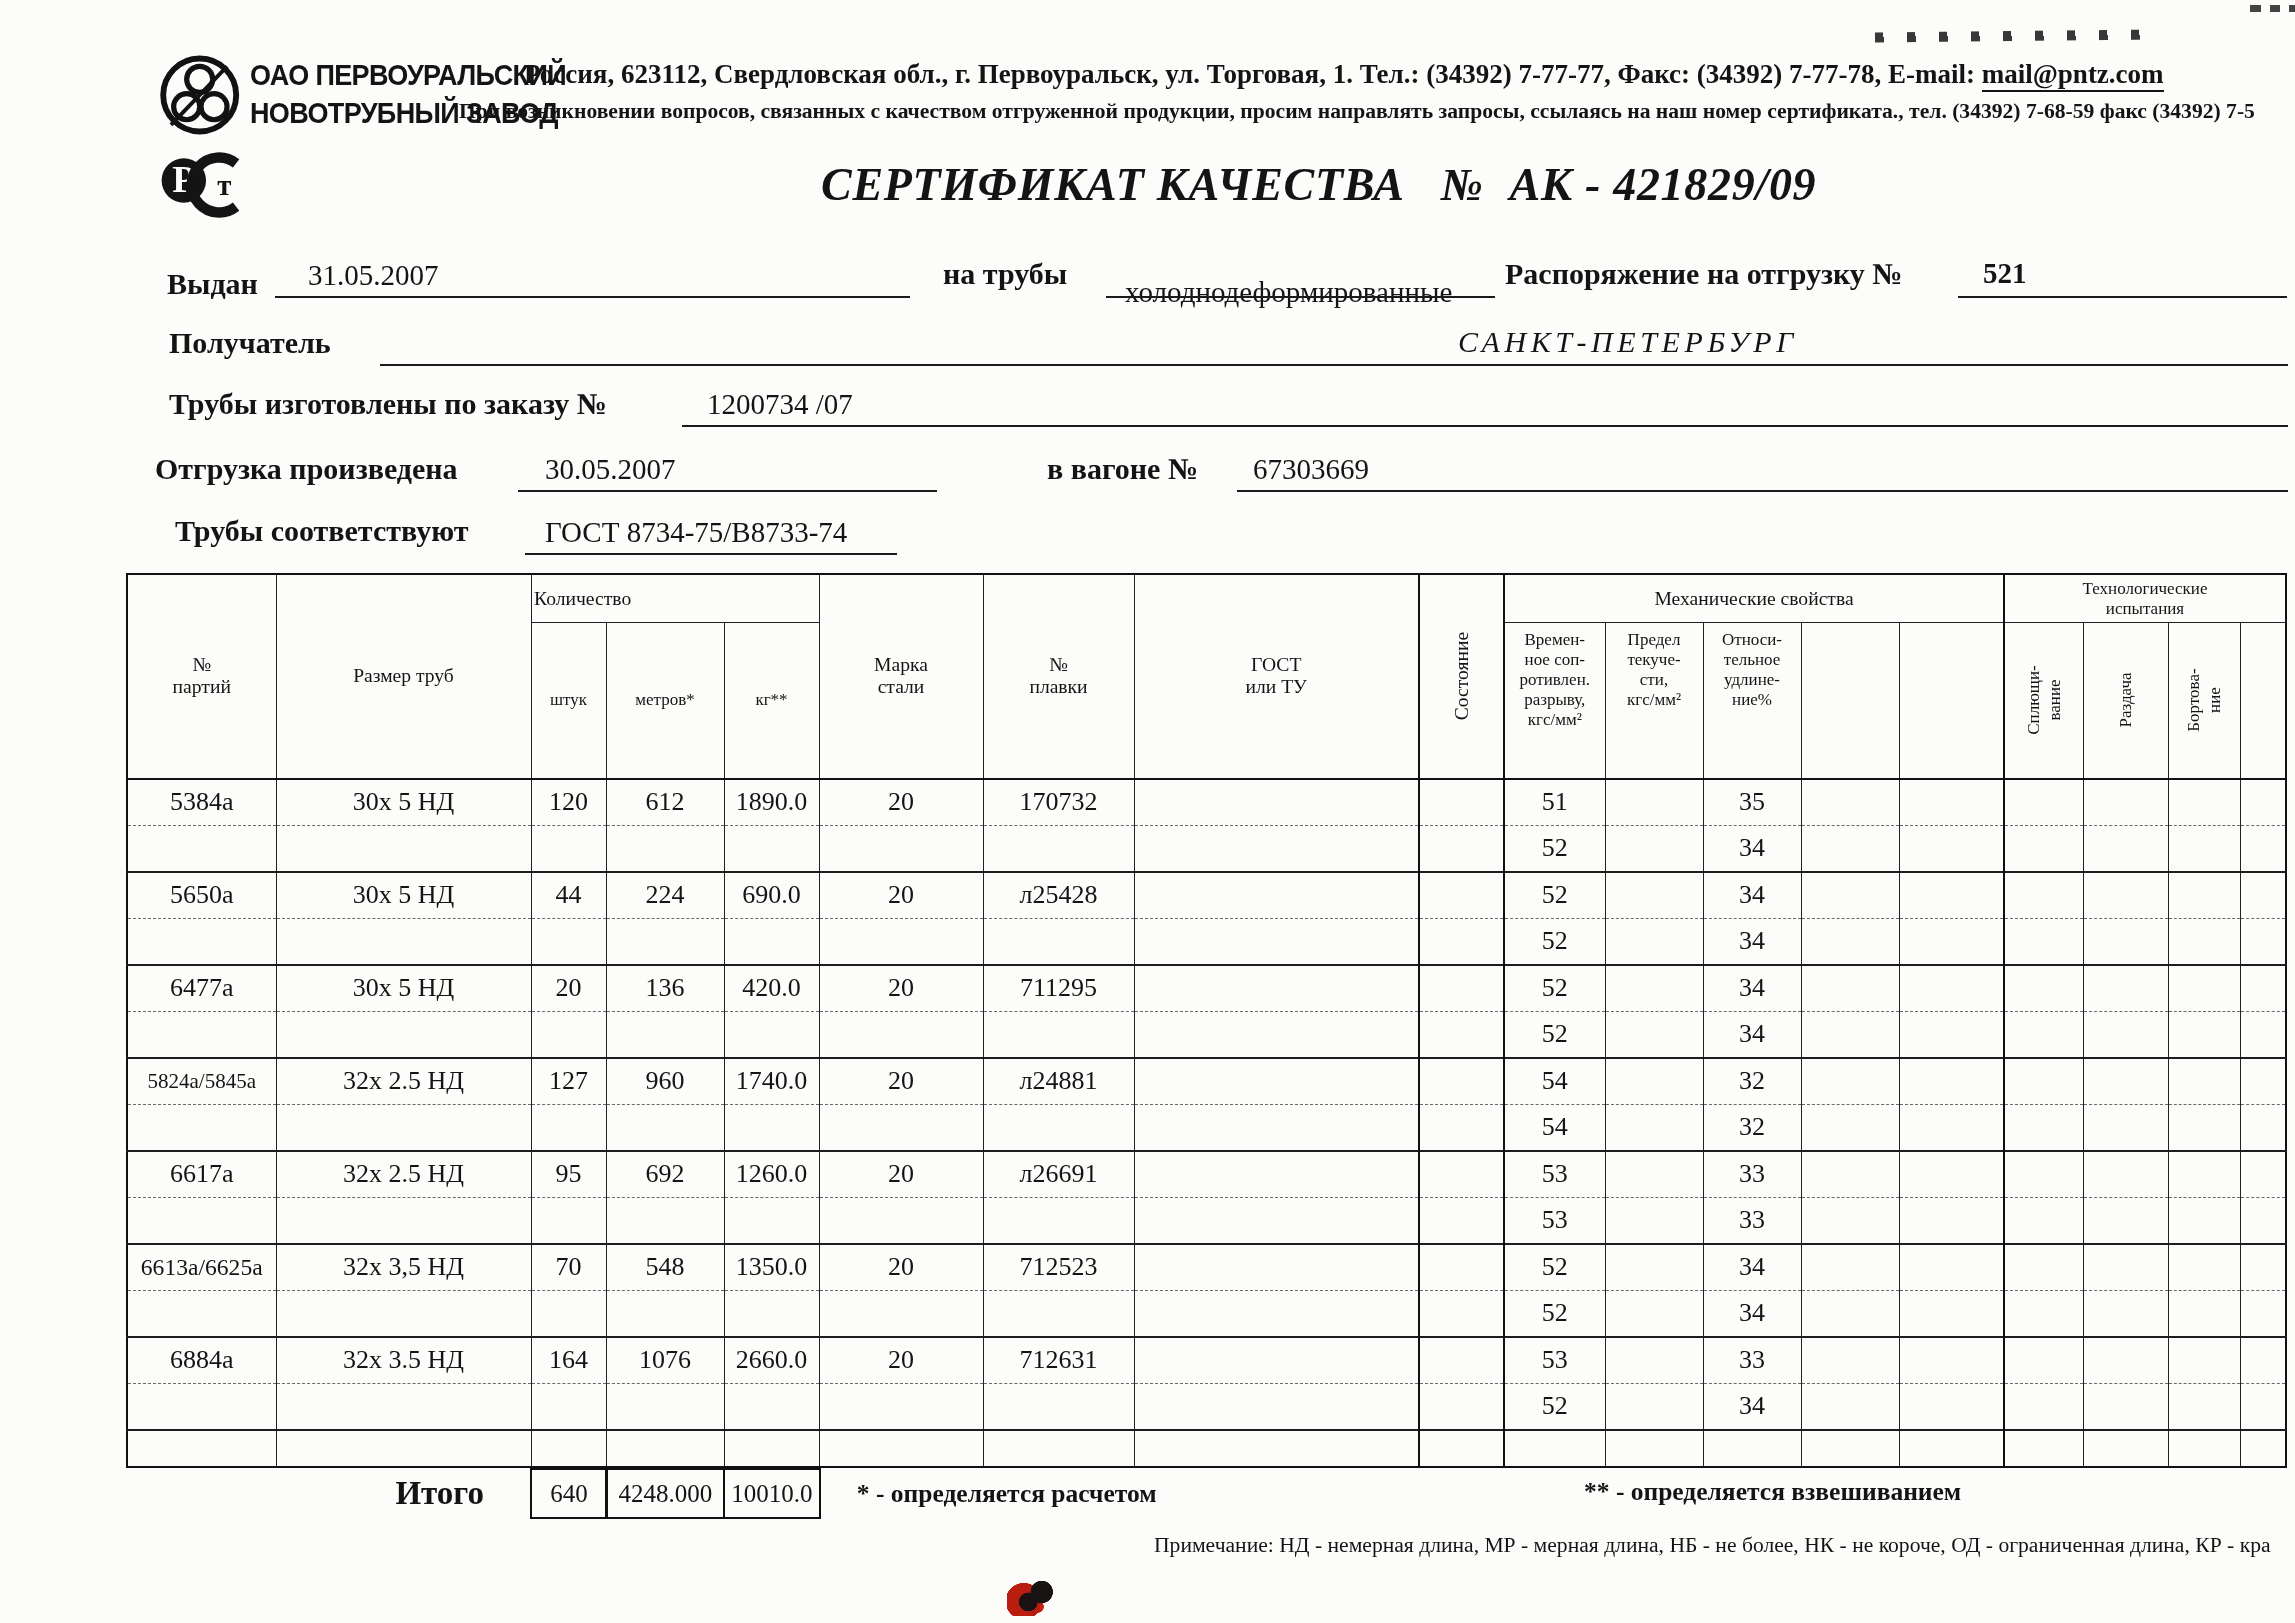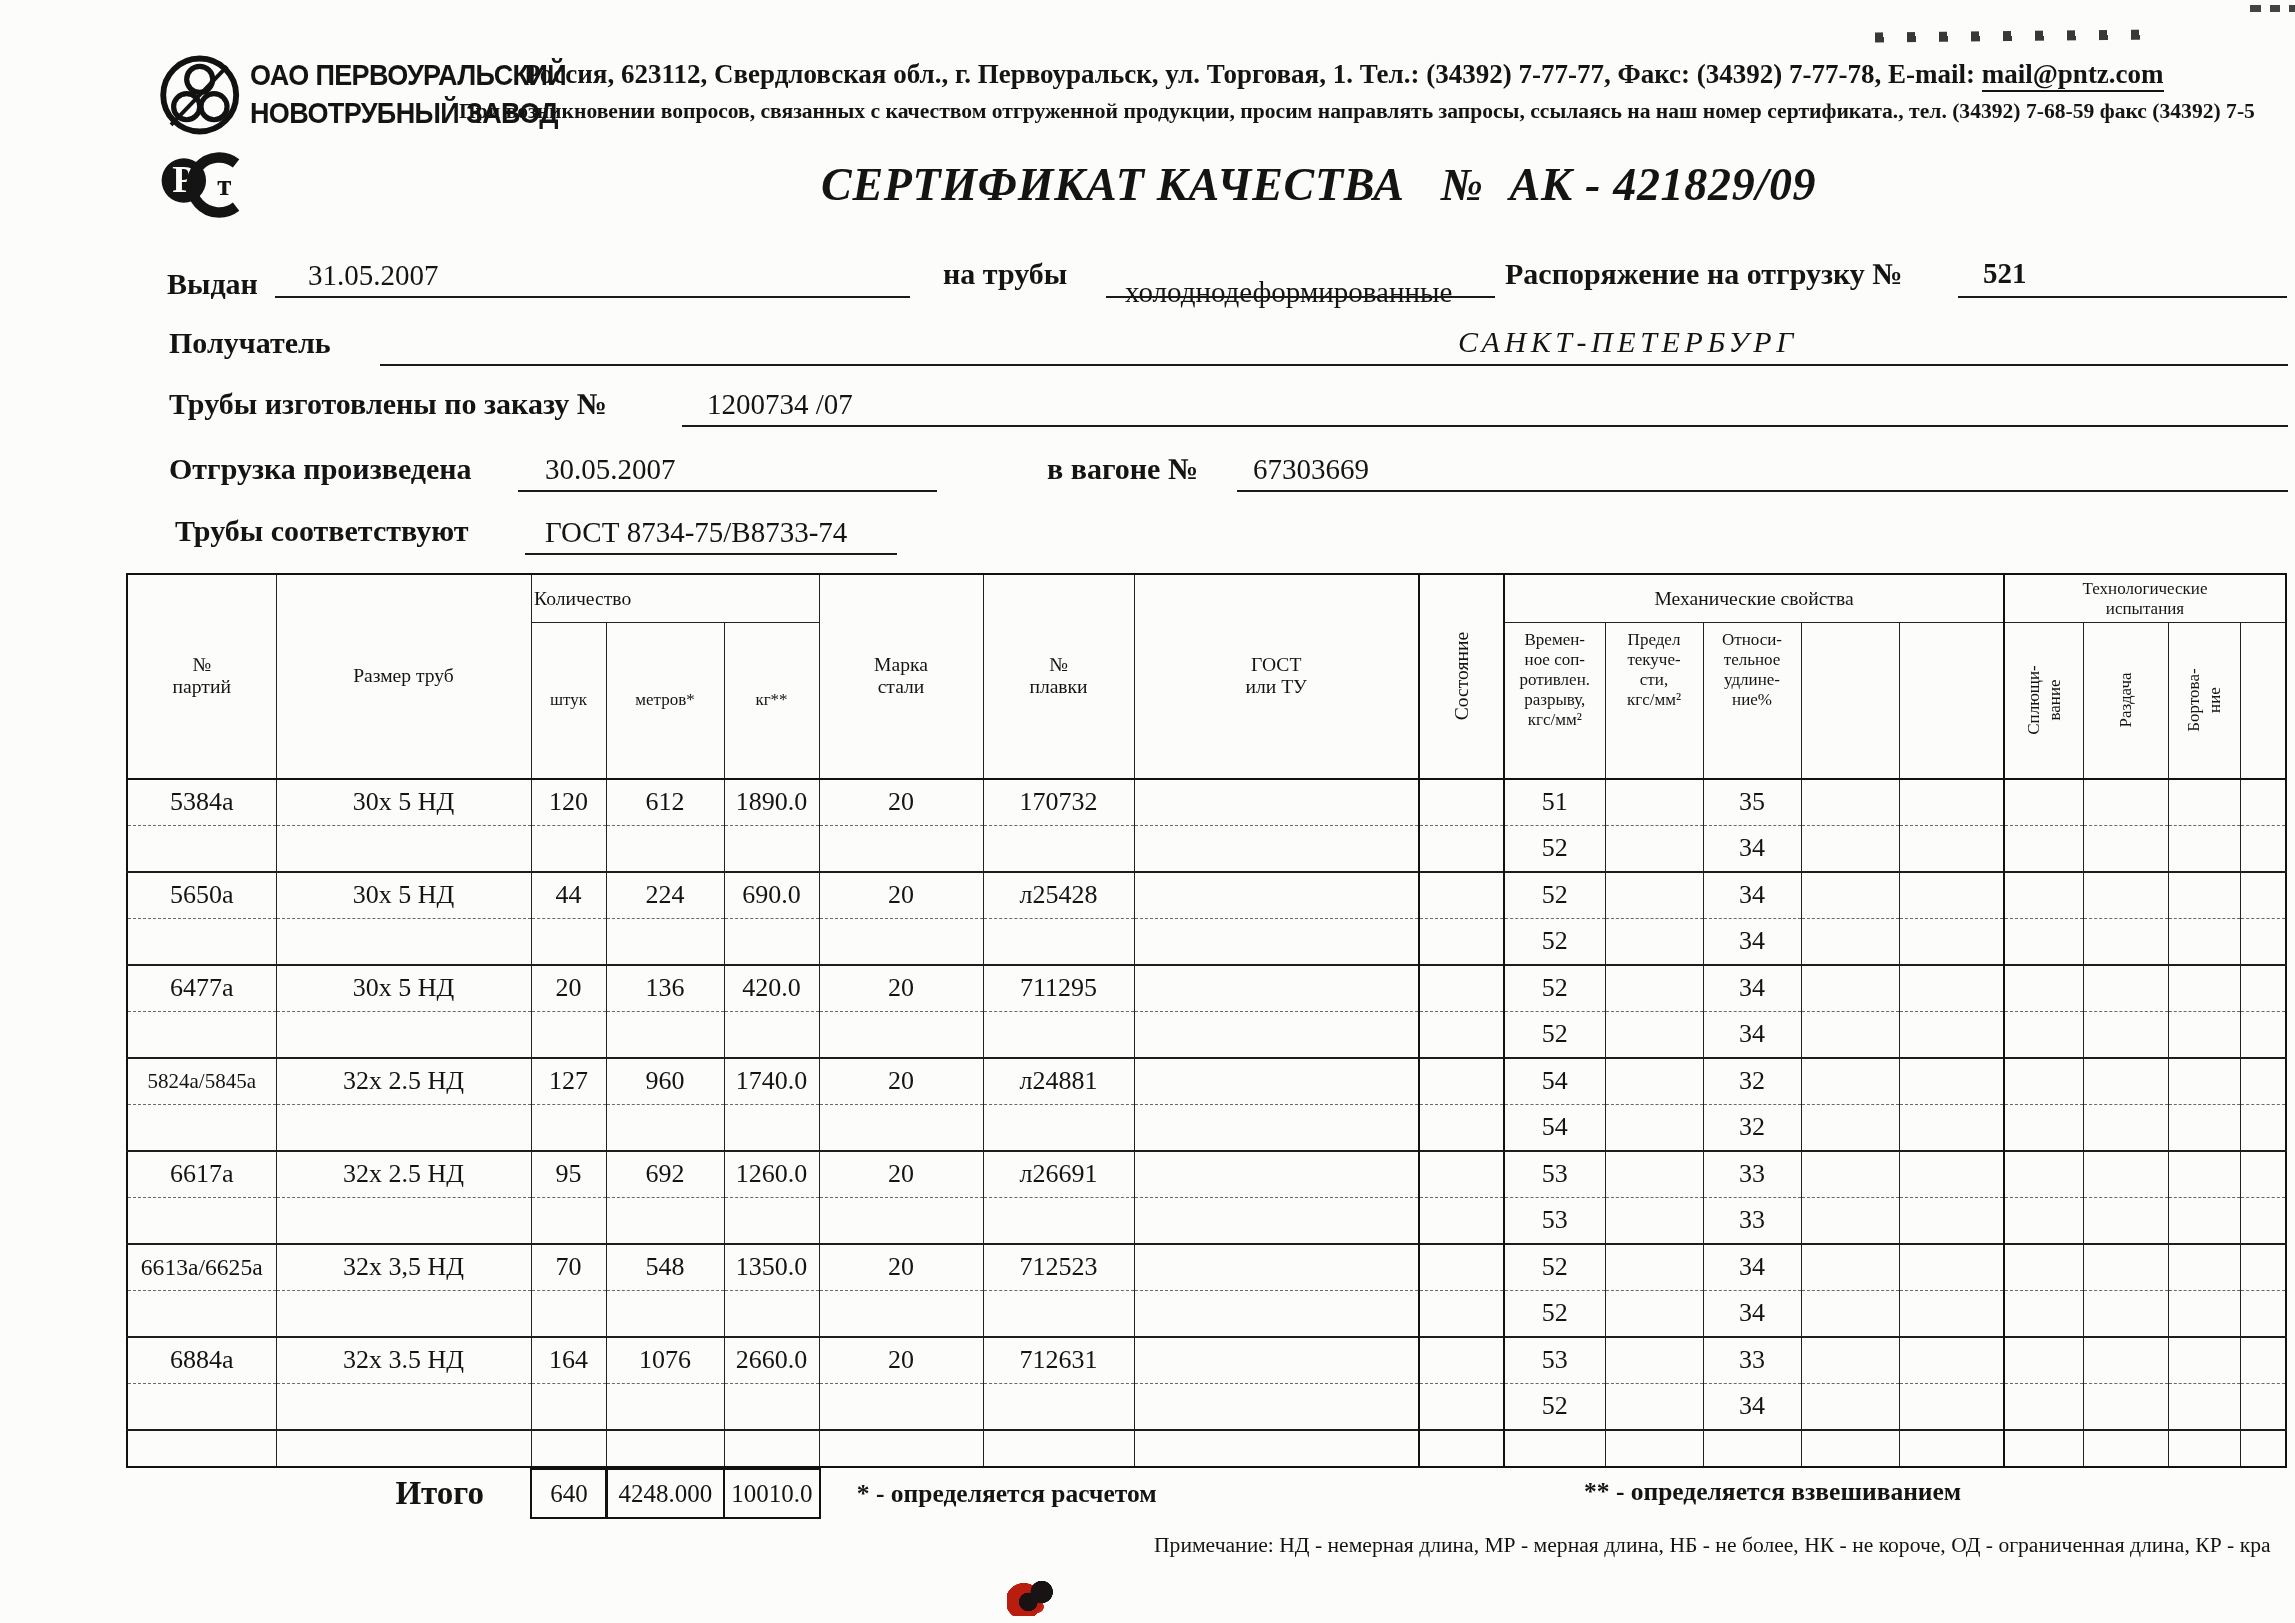--- a/index.html
+++ b/index.html
@@ -122,21 +122,21 @@
   <div class="abs uline" style="left:1958px; top:296px; width:329px;"></div>
 
   <div class="abs lbl" style="left:169px; top:326px;">Получатель</div>
   <div class="abs receiver-val" style="left:1458px; top:325px;">САНКТ-ПЕТЕРБУРГ</div>
   <div class="abs uline" style="left:380px; top:364px; width:1908px;"></div>
 
   <div class="abs lbl" style="left:169px; top:387px;">Трубы изготовлены по заказу №</div>
   <div class="abs val" style="left:707px; top:388px;">1200734  /07</div>
   <div class="abs uline" style="left:682px; top:425px; width:1606px;"></div>
 
-  <div class="abs lbl" style="left:169px; top:452px;text-align:center;">Отгрузка произведена</div>
+  <div class="abs lbl" style="left:155px; top:452px;text-align:center;">Отгрузка произведена</div>
   <div class="abs val" style="left:545px; top:453px;">30.05.2007</div>
   <div class="abs uline" style="left:518px; top:490px; width:419px;"></div>
   <div class="abs lbl" style="left:1047px; top:452px;">в вагоне №</div>
   <div class="abs val" style="left:1253px; top:453px;">67303669</div>
   <div class="abs uline" style="left:1237px; top:490px; width:1051px;"></div>
 
   <div class="abs lbl" style="left:175px; top:514px;">Трубы соответствуют</div>
   <div class="abs val" style="left:545px; top:516px;">ГОСТ 8734-75/В8733-74</div>
   <div class="abs uline" style="left:525px; top:553px; width:372px;"></div>
 

